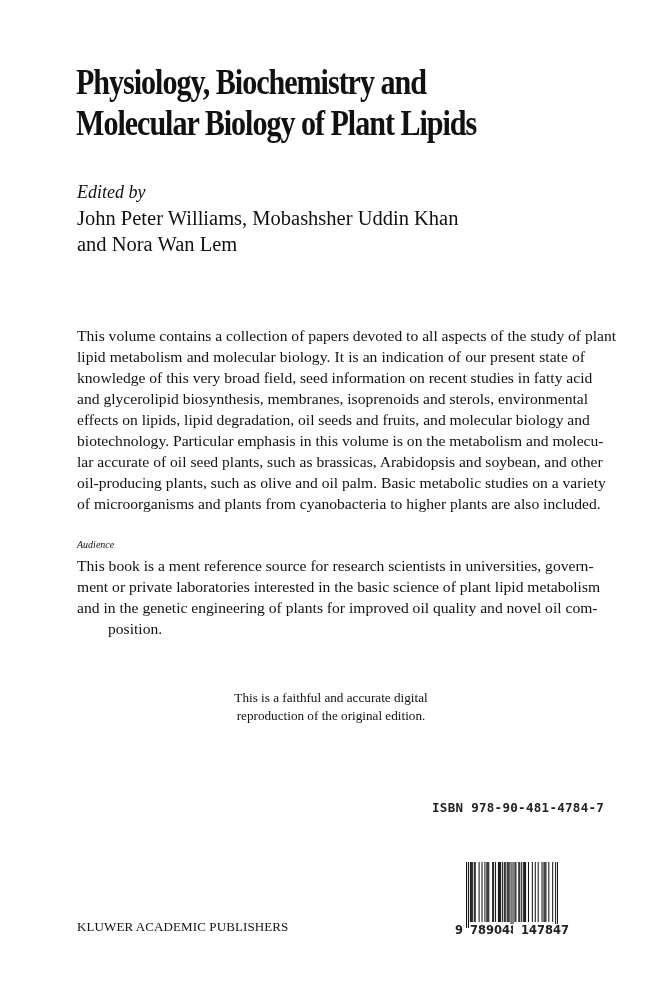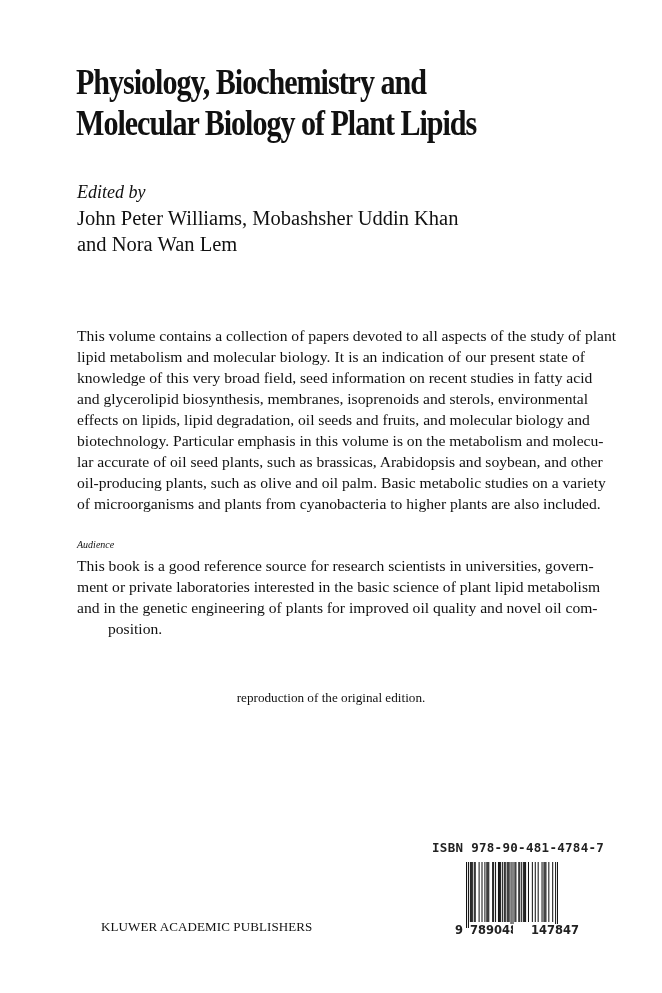--- a/index.html
+++ b/index.html
@@ -33,36 +33,36 @@
   .audience-text {
     position: absolute; left: 77px; top: 555px; width: 508px; font-size: 15.6px; line-height: 21px;
   }
   .audience-text .line { display: block; text-align: justify; text-align-last: justify; white-space: nowrap; height: 21px; }
   .audience-text .line.last { text-align-last: left; margin-left: 31px; }
   .notice {
     position: absolute; left: 200px; top: 689px; width: 262px; text-align: center;
     font-size: 13.2px; line-height: 18px;
   }
   .isbn {
-    position: absolute; left: 432px; top: 840px;
+    position: absolute; left: 432px; top: 800px;
     font-family: "DejaVu Sans Mono", "Liberation Mono", monospace; font-size: 12.5px; letter-spacing: 0.3px;
     font-weight: bold; color: #222; text-align: center;
   }
   .barcode {
     position: absolute; left: 466px; top: 862px; width: 92px; height: 66px;
   }
   .barcode-digits {
     position: absolute; top: 924px; font-family: "DejaVu Sans", sans-serif; font-size: 11.5px;
     font-weight: bold; color: #222; background: #fff; line-height: 13px;
   }
   .bd-first { left: 455px; background: transparent; }
   .bd-left { left: 469px; padding: 0 1px; }
-  .bd-right { left: 513px; padding: 0 18px; }
+  .bd-right { left: 513px; padding: 0 8px; }
   .publisher {
-    position: absolute; left: 77px; top: 919px; font-size: 13px; letter-spacing: 0.1px; margin-left: 24px;
+    position: absolute; left: 77px; top: 919px; font-size: 13px; letter-spacing: 0.1px;
   }
 </style>
 </head>
 <body>
 
 <div class="title">
   <div>Physiology, Biochemistry and</div>
   <div>Molecular Biology of Plant Lipids</div>
 </div>
 
@@ -80,27 +80,28 @@
   <span class="line">and glycerolipid biosynthesis, membranes, isoprenoids and sterols, environmental</span>
   <span class="line">effects on lipids, lipid degradation, oil seeds and fruits, and molecular biology and</span>
   <span class="line">biotechnology. Particular emphasis in this volume is on the metabolism and molecu-</span>
   <span class="line">lar accurate of oil seed plants, such as brassicas, Arabidopsis and soybean, and other</span>
   <span class="line">oil-producing plants, such as olive and oil palm. Basic metabolic studies on a variety</span>
   <span class="line last">of microorganisms and plants from cyanobacteria to higher plants are also included.</span>
 </div>
 
 <div class="audience-heading">Audience</div>
 <div class="audience-text">
-  <span class="line">This book is a good reference source for research scientists in universities, govern-</span>
+  <span class="line">This book is a ment reference source for research scientists in universities, govern-</span>
   <span class="line">ment or private laboratories interested in the basic science of plant lipid metabolism</span>
   <span class="line">and in the genetic engineering of plants for improved oil quality and novel oil com-</span>
   <span class="line last">position.</span>
 </div>
 
 <div class="notice">
+  <div>This is a faithful and accurate digital</div>
   <div>reproduction of the original edition.</div>
 </div>
 
 <div class="isbn">ISBN 978-90-481-4784-7</div>
 
 <svg class="barcode" viewBox="0 0 92 66" preserveAspectRatio="none">
   <g id="bars" fill="#111">
       <rect x="0.000" y="0" width="1.018" height="66"></rect>
       <rect x="1.937" y="0" width="1.018" height="66"></rect>
       <rect x="3.874" y="0" width="1.018" height="60"></rect>

